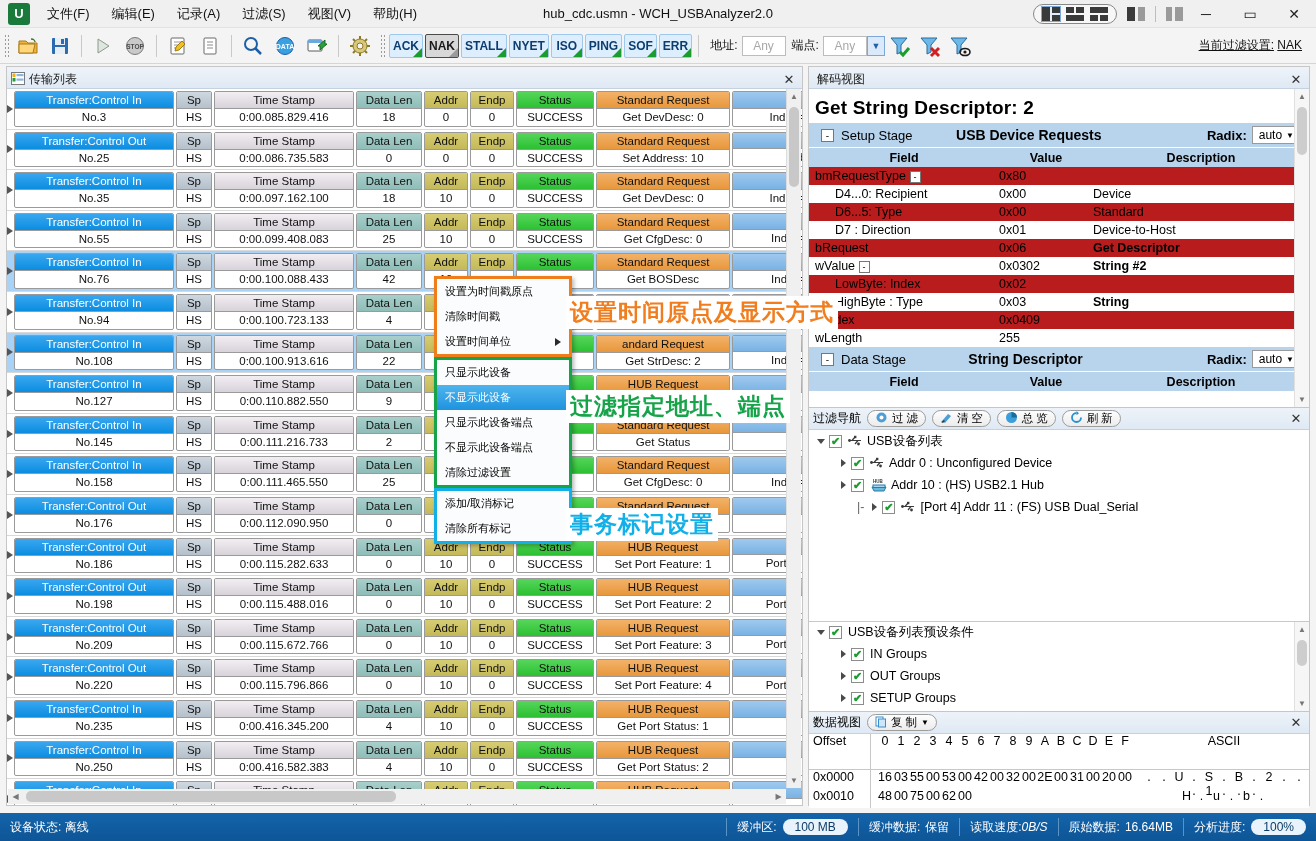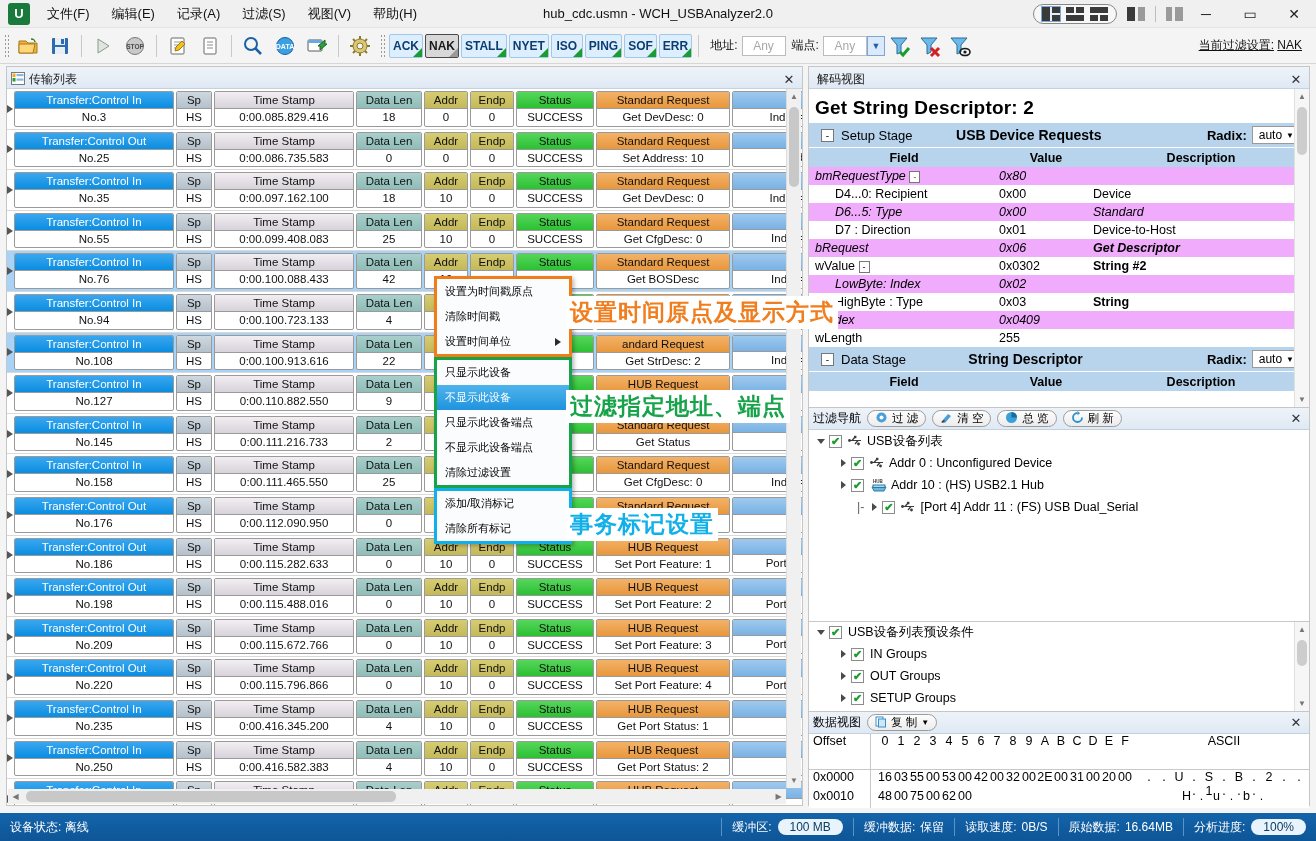--- a/index.html
+++ b/index.html
@@ -115,36 +115,36 @@
   .stage-mid{ flex:1; text-align:center; font-weight:bold; font-size:14px; margin-left:-30px;}
   .radix-lab{ font-weight:bold; font-size:13px; margin-right:5px;padding-left:32px; }
   .radix-sel{ background:#fff; border:1px solid #9a9a9a; font-size:12px; padding:1px 4px 1px 6px;
               margin-right:10px; display:flex; align-items:center; gap:4px;}
   .colhdr{ display:flex; height:20px; background:#b8d4ec; font-weight:bold; font-size:12.5px;
            border-top:1px solid #fff;}
   .colhdr div{ text-align:center; line-height:20px; }
   .c-field{ width:190px;} .c-desc{ flex:1; }
   .c-value-h{ width:94px;}
   .drow{ display:flex; height:18px; font-size:12.5px; line-height:18px; }
-  .drow.alt{ background:#f0abfc;font-style:italic; }
+  .drow.alt{ background:#b91c1c; }
   .drow .f{ width:190px; padding-left:6px; }
   .drow .f.ind{ padding-left:26px; }
   .drow .v{ width:94px; }
   .drow .d{ flex:1; }
   .drow .d.b{ font-weight:bold; }
   .dv-sb{ position:absolute; right:0; top:22px; bottom:0; width:15px; background:#f6f6f6; border-left:1px solid #e0e0e0;}
   .dv-sb .up,.dv-sb .dn{ height:15px; display:flex;align-items:center;justify-content:center;color:#767676;font-size:8px;}
   .dv-sb .thumb{ position:absolute; left:2px;right:2px; top:18px; height:48px; background:#cdcdcd; border-radius:5px;}
 
   
   #filter-nav{ left:808px; top:407px; width:502px; height:305px; }
   .fn-head{ height:22px; background:linear-gradient(#eef3f9,#dfe9f4); border-bottom:1px solid #c4d2e0;
             display:flex; align-items:center; padding:0 4px; font-size:12px;}
   .pillbtn{ display:flex; align-items:center; gap:4px; border:1px solid #9c9c9c; border-radius:9px;
-            background:linear-gradient(#fdfdfd,#ececec); padding:0px 7px; height:17px; margin-left:6px; font-size:11.5px;}
+            background:linear-gradient(#fdfdfd,#ececec); padding:0px 7px; height:17px; margin-left:6px; font-size:11.5px;font-family:Liberation Serif, serif;}
   .fn-body{ position:absolute; left:0; top:22px; right:0; bottom:0; background:#fff; overflow:hidden;}
   .tree1{ position:absolute; left:0; top:0; right:0; height:192px; border-bottom:1px solid #c8c8c8;}
   .tree2{ position:absolute; left:0; bottom:0; right:0; height:90px; }
   .tnode{ display:flex; align-items:center; height:22px; font-size:12.5px; padding-left:4px;}
   .tarrow{ width:16px; display:flex; align-items:center; justify-content:center; }
   .tarrow .r{ width:0;height:0;border-left:5px solid #4a4a4a;border-top:4px solid transparent;border-bottom:4px solid transparent;}
   .tarrow .d{ width:0;height:0;border-top:5px solid #4a4a4a;border-left:4px solid transparent;border-right:4px solid transparent;}
   .chk{ width:13px;height:13px;border:1px solid #8c8c8c;background:#fff;display:flex;align-items:center;
         justify-content:center;color:#1a9c2e;font-size:11px;font-weight:bold;margin-right:6px;}
   .usbico{ width:16px;height:14px;margin-right:3px;position:relative;}
@@ -1549,21 +1549,21 @@
     <span class="sb-left">设备状态: 离线</span>
     <span class="sb-right">
       <span class="sb-sep"></span>
       <span class="sb-lbl">缓冲区:</span>
       <span class="sb-pill">100 MB</span>
       <span class="sb-sep"></span>
       <span class="sb-lbl">缓冲数据:</span>
       <span style="margin-left:5px;">保留</span>
       <span class="sb-sep"></span>
       <span class="sb-lbl">读取速度:</span>
-      <span style="margin-left:5px;">0B/S</span>
+      <span style="font-style:italic;">0B/S</span>
       <span class="sb-sep"></span>
       <span class="sb-lbl">原始数据:</span>
       <span style="margin-left:5px;">16.64MB</span>
       <span class="sb-sep"></span>
       <span class="sb-lbl">分析进度:</span>
       <span class="sb-pill sb-last">100%</span>
     </span>
   </div>
 
 </div>

